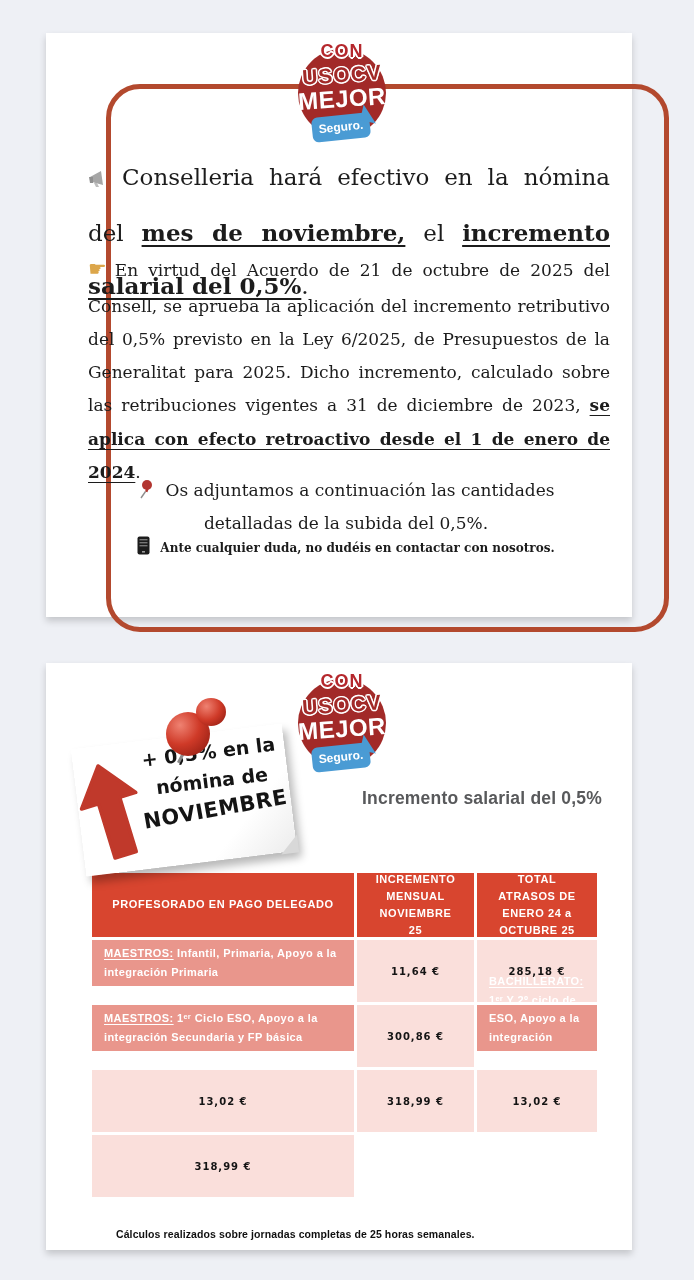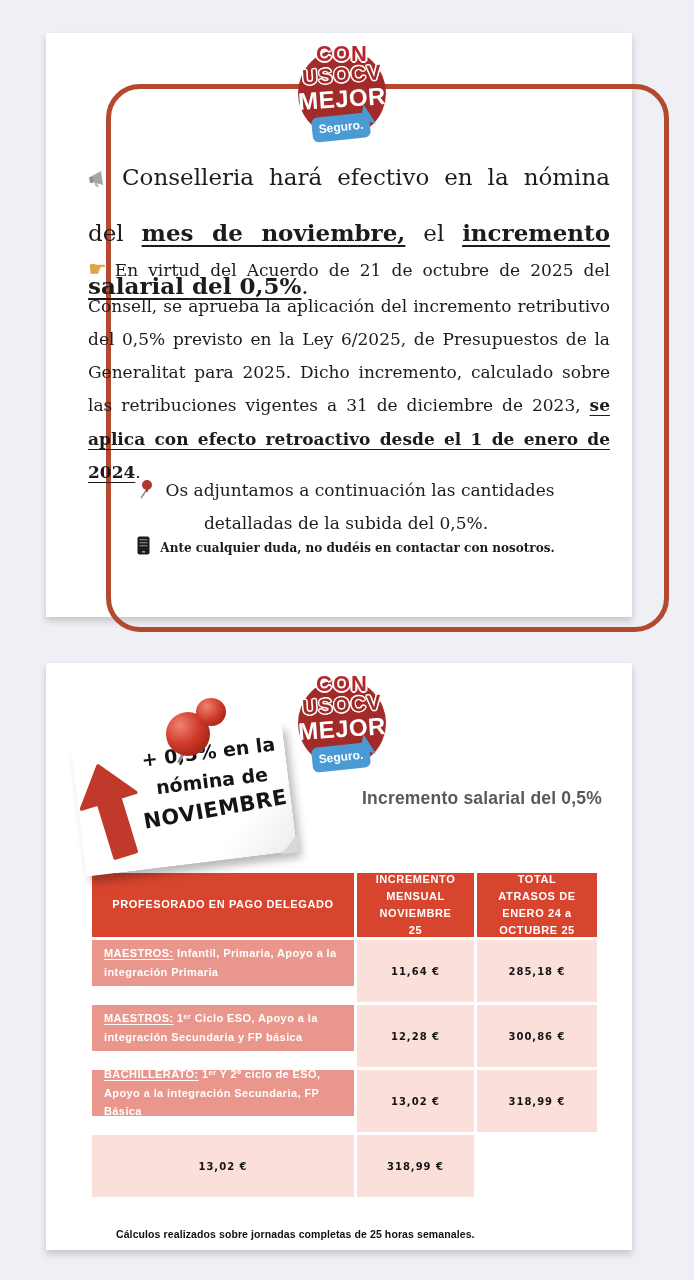--- a/index.html
+++ b/index.html
@@ -13,21 +13,21 @@
   #card2{left:46px;top:663px;width:586px;height:587px;}
   .frame{position:absolute;border:5px solid #b3492e;border-radius:34px;background:transparent;}
   #frame1{left:60px;top:51px;width:553px;height:538px;}
 
   
   .logo{position:absolute;width:92px;height:100px;z-index:5;}
   #logo1{left:296px;top:42px;}
   #logo2{left:296px;top:672px;}
   .logo-circle{position:absolute;left:2px;top:7px;width:88px;height:88px;border-radius:50%;background:#a22a28;}
   .logo-con{position:absolute;top:-1px;left:0;width:100%;text-align:center;
-    font-weight:bold;font-size:22px;letter-spacing:1px;color:#b5272c;
+    font-weight:bold;font-size:18px;letter-spacing:1px;color:#b5272c;
     text-shadow:-2px 0 #fff,2px 0 #fff,0 -2px #fff,0 2px #fff,-1px -1px #fff,1px 1px #fff,-1px 1px #fff,1px -1px #fff;}
   .logo-usocv{position:absolute;top:21px;left:0;width:100%;text-align:center;
     font-weight:bold;font-size:21px;letter-spacing:1px;color:#a22a28;transform:rotate(-4deg);
     text-shadow:-1.4px 0 #fff,1.4px 0 #fff,0 -1.4px #fff,0 1.4px #fff,-1px -1px #fff,1px 1px #fff,-1px 1px #fff,1px -1px #fff;}
   .logo-mejor{position:absolute;top:43px;left:0;width:100%;text-align:center;
     font-weight:bold;font-size:24px;letter-spacing:.5px;color:#ffffff;transform:rotate(-4deg);}
   .logo-bubble{position:absolute;bottom:2px;left:16px;width:58px;height:25px;background:#4a9bd4;
     border-radius:6px;transform:rotate(-6deg);}
   .logo-bubble:after{content:"";position:absolute;right:-9px;top:-6px;width:0;height:0;
     border-left:16px solid #4a9bd4;border-top:16px solid transparent;transform:rotate(18deg);}
@@ -162,21 +162,20 @@
 <div id="table">
   <div class="th">PROFESORADO EN PAGO DELEGADO</div>
   <div class="th">INCREMENTO MENSUAL NOVIEMBRE 25</div>
   <div class="th">TOTAL ATRASOS DE ENERO 24 a OCTUBRE 25</div>
 
   <div class="tl"><span><span class="ul">MAESTROS:</span><span> Infantil, Primaria, Apoyo a la integración Primaria</span></span></div>
   <div class="tv">11,64 €</div>
   <div class="tv">285,18 €</div>
 
   <div class="tl"><span><span class="ul">MAESTROS:</span><span> 1ᵉʳ Ciclo ESO, Apoyo a la integración Secundaria y FP básica</span></span></div>
-  <div class="tv">12,28 €</div>
   <div class="tv">300,86 €</div>
 
   <div class="tl"><span><span class="ul">BACHILLERATO:</span><span> 1ᵉʳ Y 2º ciclo de ESO, Apoyo a la integración Secundaria, FP Básica</span></span></div>
   <div class="tv">13,02 €</div>
   <div class="tv">318,99 €</div>
 
   <div class="tv">13,02 €</div>
   <div class="tv">318,99 €</div>
 </div>
 

